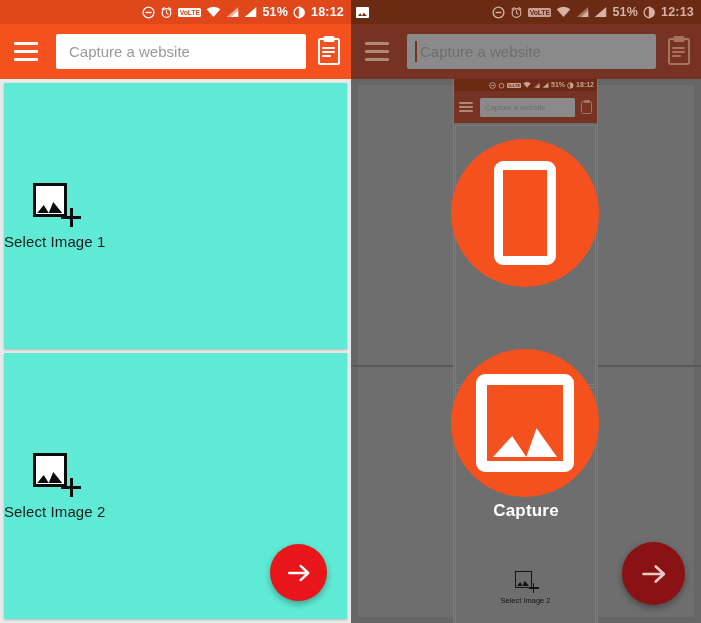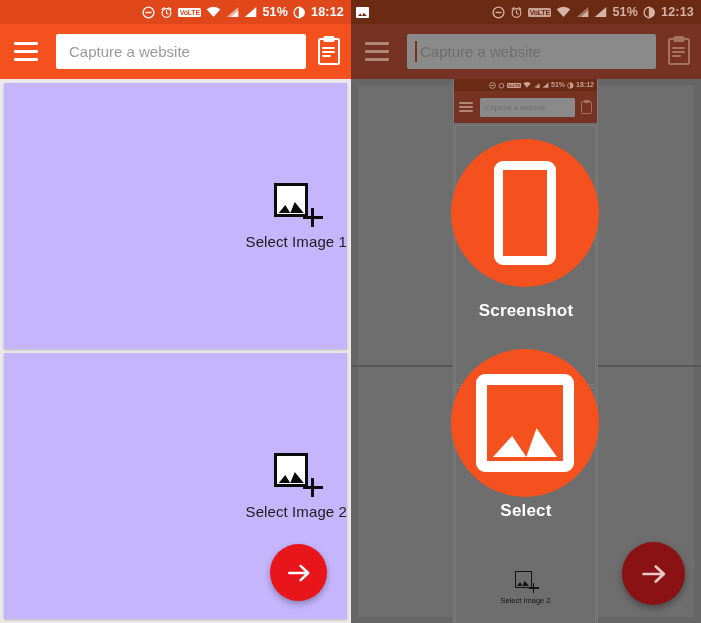--- a/index.html
+++ b/index.html
@@ -57,23 +57,23 @@
   .clipboard .ln1 { top:9px;  width:13px; }
   .clipboard .ln2 { top:13px; width:13px; }
   .clipboard .ln3 { top:17px; width:9px; }
   .toolbar.dim .clipboard .body { border-color:#a8735e; }
   .toolbar.dim .clipboard .tab,
   .toolbar.dim .clipboard .ln { background:#a8735e; }
 
   
   .content { position:relative; width:100%; height:544px; background:#e9e9e9;
     padding:4px; display:flex; flex-direction:column; gap:4px; }
-  .card { position:relative; flex:1 1 0; background:#c4b5fd;
+  .card { position:relative; flex:1 1 0; background:#5eead4;
     box-shadow:0 1px 2px rgba(0,0,0,.22); display:flex; flex-direction:column;
-    align-items:flex-end; justify-content:center; cursor:pointer; }
+    align-items:flex-start; justify-content:center; cursor:pointer; }
   .card-inner { display:flex; flex-direction:column; align-items:center; }
   .imgplus { position:relative; width:52px; height:44px; margin-bottom:6px; }
   .imgplus .frame { position:absolute; left:4px; top:0; width:34px; height:34px;
     border:3.5px solid #0b0b0b; background:#fff; }
   .imgplus .pic { position:absolute; left:8.5px; top:18px; width:25px; height:12.5px;
     background:#0b0b0b;
     clip-path:polygon(0 100%,26% 35%,46% 100%,64% 12%,100% 100%); }
   .imgplus .plus-v, .imgplus .plus-h { position:absolute; background:#0b0b0b; }
   .imgplus .plus-v { left:41px; top:25px; width:3.2px; height:19px; }
   .imgplus .plus-h { left:32.5px; top:33.5px; width:20px; height:3.2px; }
@@ -348,26 +348,25 @@
               <div class="ph2"></div>
           </div>
           <div class="m-lbl">Select Image 2</div>
 
         </div>
       </div>
 
       <div class="tut-circle" style="left:100px; top:60px; width:148px; height:148px;">
         <span class="phone-ico"></span>
       </div>
-      <div class="tut-title" style="top:222px;">Screenshot</div>
 
       <div class="tut-circle" style="left:100px; top:270px; width:148px; height:148px;">
         <span class="gallery-ico"></span>
       </div>
-      <div class="tut-title" style="top:422px;">Select</div>
+      <div class="tut-title" style="top:422px;">Capture</div>
 
       <div class="ov-fab">
         <svg viewBox="0 0 24 24">
           <path d="M3 12h17M13.5 5.5L20.5 12l-7 6.5" stroke="#e8c9c4" stroke-width="2.3" fill="none" stroke-linecap="round" stroke-linejoin="round"></path>
         </svg>
       </div>
     </div>
 
   </div>
 </div>

